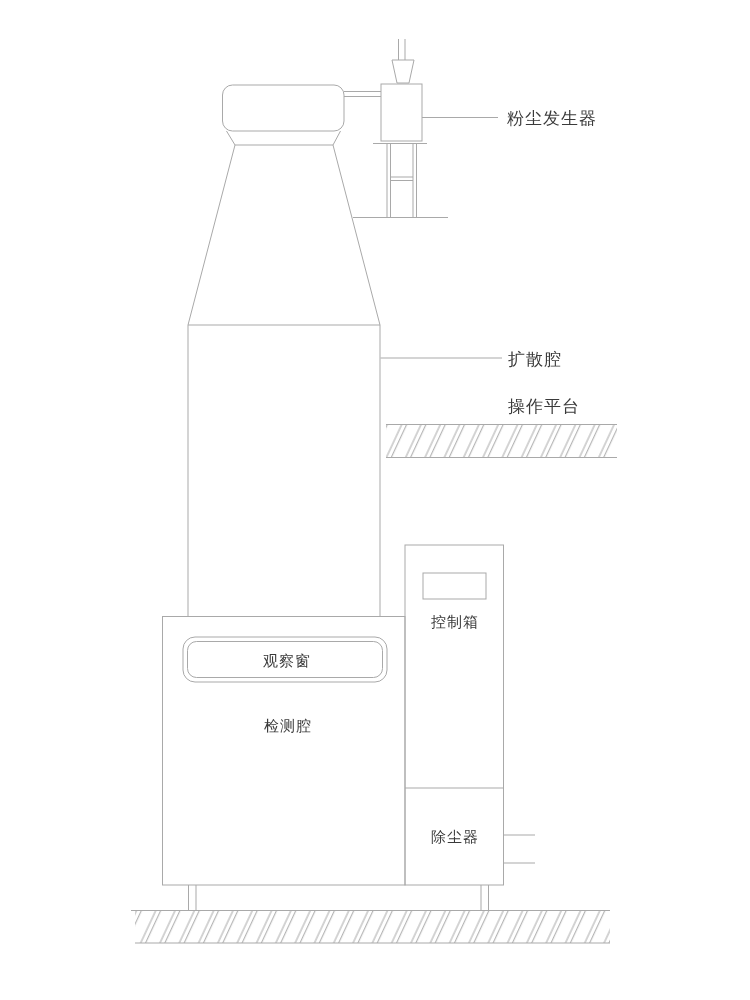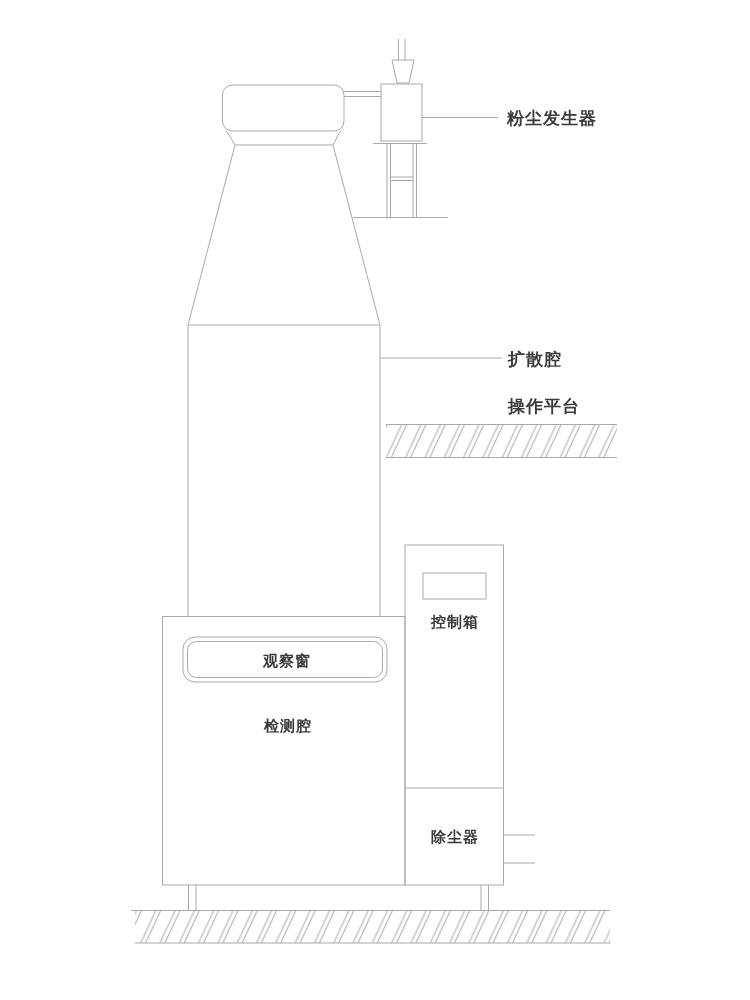--- a/index.html
+++ b/index.html
@@ -7,21 +7,20 @@
     padding: 0;
     background: #ffffff;
     font-family: "Liberation Sans", "DejaVu Sans", sans-serif;
   }
   .stage {
     position: relative;
     width: 750px;
     height: 1000px;
     background: #ffffff;
     overflow: hidden;
-    font-weight: bold;
   }
   svg { display: block; }
   .ln {
     fill: none;
     stroke: #a9a9a9;
     stroke-width: 1;
   }
   .lbl {
     fill: #3a3a3a;
     font-size: 17px;

